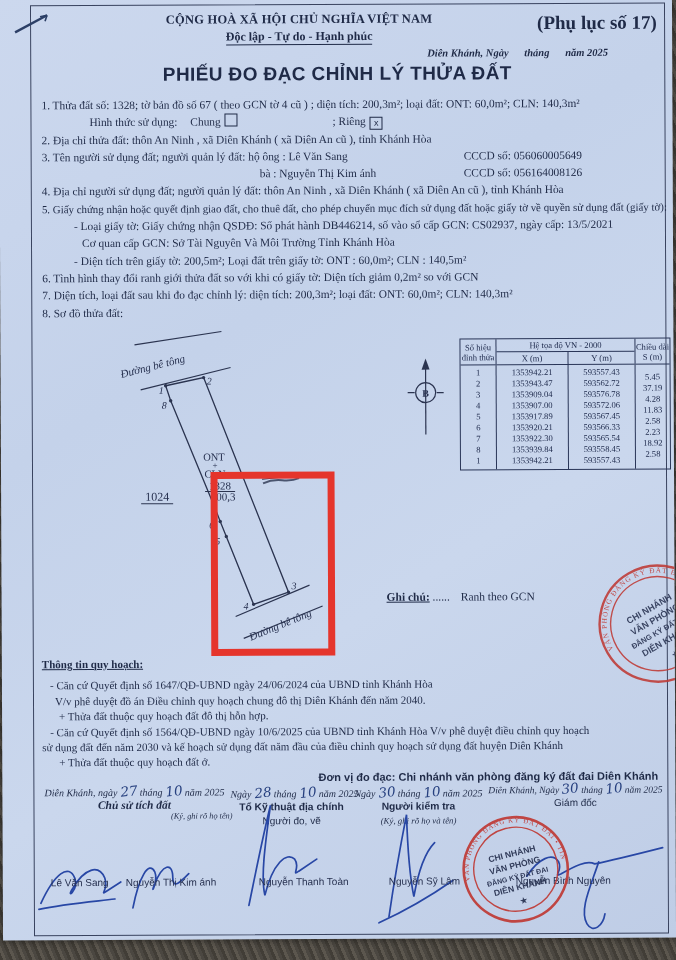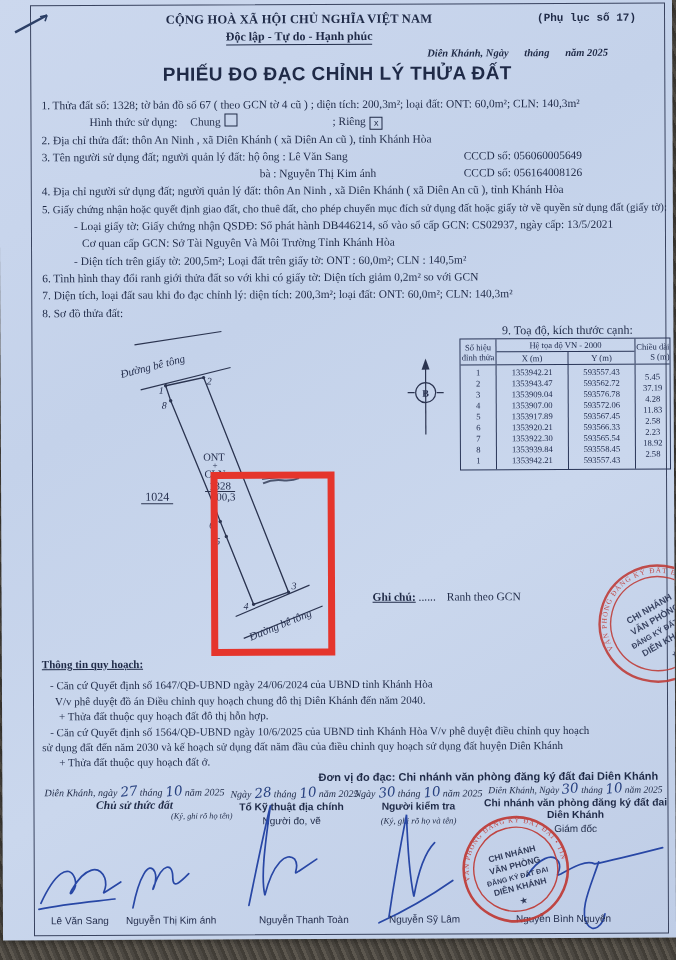--- a/index.html
+++ b/index.html
@@ -16,21 +16,21 @@
     overflow:hidden;
     box-shadow:0 0 8px rgba(0,0,0,.5);
     color:#1f2a47;
   }
   .frame{position:absolute;left:31px;top:7px;width:633px;height:929px;border:1.6px solid #39435f;}
   .abs{position:absolute;}
   
   .nat-title{left:90px;top:15px;width:420px;text-align:center;font-weight:bold;font-size:12.5px;letter-spacing:.2px;}
   .motto{left:90px;top:32px;width:420px;text-align:center;font-weight:bold;font-size:12px;}
   .motto span{border-bottom:1.2px solid #1f2a47;padding-bottom:1px;}
-  .appendix{left:538px;top:16px;font-size:11px;font-weight:bold;font-family:Liberation Mono, monospace;}
+  .appendix{left:538px;top:16px;font-size:19px;font-weight:bold;font-family:Liberation Serif, serif;}
   .place-date{left:428px;top:51px;width:236px;font-style:italic;font-weight:bold;font-size:10.5px;white-space:pre;}
   .doc-title{left:0;top:66px;width:676px;text-align:center;font-family:"Liberation Sans",sans-serif;font-weight:bold;font-size:19px;letter-spacing:.4px;}
   
   .sections{left:42px;top:99px;width:600px;font-size:11.4px;line-height:17.3px;}
   .sections .ln{white-space:nowrap;}
   .ind48{padding-left:48px;}
   .ind32{padding-left:32px;}
   .ind40{padding-left:40px;}
   .rel{position:relative;}
   .cccd{position:absolute;left:422px;top:0;}
@@ -39,27 +39,27 @@
   
   .sketch-wrap{left:0;top:326px;width:676px;height:334px;}
   .sketch-svg{position:absolute;left:0;top:0;width:676px;height:334px;}
   .coord-title{position:absolute;left:462px;top:1px;width:210px;font-size:12px;text-align:center;}
   .coord-table{position:absolute;left:459px;top:16px;width:209px;border:1.5px solid #2a3658;font-size:8.6px;color:#202c4e;}
   .ct-head{display:grid;grid-template-columns:36px 72px 66px 1fr;grid-template-areas:"v sys sys len" "v x y len";border-bottom:1.2px solid #2a3658;text-align:center;}
   .ct-v{grid-area:v;border-right:1.2px solid #2a3658;padding:1px 0;display:flex;flex-direction:column;justify-content:center;}
   .ct-sys{grid-area:sys;border-bottom:1.2px solid #2a3658;padding:1px 0;}
   .ct-x{grid-area:x;border-right:1.2px solid #2a3658;padding:1px 0;font-family:Liberation Serif, serif;}
   .ct-y{grid-area:y;padding:1px 0;}
-  .ct-len{grid-area:len;border-left:1.2px solid #2a3658;display:flex;flex-direction:column;justify-content:center;align-items:flex-end;}
+  .ct-len{grid-area:len;border-left:1.2px solid #2a3658;display:flex;flex-direction:column;justify-content:center;}
   .ct-body{display:grid;grid-template-columns:36px 72px 66px 1fr;}
   .ct-col{display:flex;flex-direction:column;align-items:center;line-height:11px;padding:2px 0 3px 0;}
   .bR{border-right:1.2px solid #2a3658;}
   .bL{border-left:1.2px solid #2a3658;text-align:center;}
   .ct-s{padding-top:7px;}
-  .ghi-chu{position:absolute;left:371px;top:268px;font-size:11.5px;}
+  .ghi-chu{position:absolute;left:385px;top:268px;font-size:11.5px;}
   .ghi-chu .lbl{font-weight:bold;text-decoration:underline;}
   
   .planning{left:40px;top:659px;width:610px;font-size:11px;line-height:15.4px;}
   .planning .head{font-weight:bold;text-decoration:underline;margin-bottom:6px;}
   .pl0{padding-left:8px;}.pl1{padding-left:13px;}.pl2{padding-left:17px;}.pl4{padding-left:0px;}
   
   .unit-line{left:300px;top:774px;width:372px;text-align:center;font-family:"Liberation Sans",sans-serif;font-weight:bold;font-size:11px;}
   .sig-col{text-align:center;}
   .col1{left:34px;top:789px;width:196px;}
   .col2{left:228px;top:791px;width:122px;}
@@ -68,21 +68,21 @@
   .dateline{font-style:italic;font-size:10px;white-space:nowrap;}
   .hand{font-family:"DejaVu Serif",serif;font-style:italic;color:#27407f;font-size:13.5px;display:inline-block;transform:rotate(-6deg);line-height:0;}
   .role1{font-weight:bold;font-style:italic;font-size:11.5px;margin-top:1px;}
   .notes{font-style:italic;font-size:8.3px;line-height:10.5px;margin-top:2px;}
   .hint{font-style:italic;font-size:8.3px;margin-top:1px;text-align:right;}
   .role-sans{font-family:"Liberation Sans",sans-serif;font-weight:bold;font-size:10.3px;margin-top:2px;line-height:12px;}
   .sub-sans{font-family:"Liberation Sans",sans-serif;font-size:10px;margin-top:2px;}
   .sub-italic{font-style:italic;font-size:8.8px;margin-top:3px;}
   .col4 .dateline{font-size:9.5px;}
   
-  .name{position:absolute;top:917px;font-family:"Liberation Sans",sans-serif;font-size:10px;color:#273150;}
+  .name{position:absolute;top:879px;font-family:"Liberation Sans",sans-serif;font-size:10px;color:#273150;}
   .n1{left:48px;}.n2{left:123px;}.n3{left:256px;}.n4{left:386px;}.n5{left:513px;}
   
   .sig-svg{position:absolute;left:0;top:780px;width:676px;height:180px;pointer-events:none;}
   .stamp-bottom{position:absolute;left:456px;top:816px;width:114px;height:114px;transform:rotate(-14deg);opacity:.92;}
   .stamp-right{position:absolute;left:590px;top:562px;width:132px;height:132px;transform:rotate(-30deg);opacity:.88;}
   .pen-mark{position:absolute;left:8px;top:8px;width:60px;height:36px;}
   svg text{fill:#273150;}
   .stamp-txt{fill:#bf3a35;}
 </style>
 </head>
@@ -178,21 +178,20 @@
         <path d="M425,362 l-4,11 l8,0 z" fill="#2b3450" stroke="none"></path>
         <circle cx="425" cy="396" r="10"></circle>
         <line x1="407" y1="396" x2="414" y2="396"></line>
           <line x1="436" y1="396" x2="443" y2="396"></line>
       </g>
       <text x="425" y="400" text-anchor="middle" font-size="10" font-weight="bold">B</text>
 
       <rect x="213" y="478" width="117" height="177" fill="none" stroke="#e5352c" stroke-width="7"></rect>
     </svg>
 
-    <div class="coord-title">9. Toạ độ, kích thước cạnh:</div>
     <div class="coord-table">
       <div class="ct-head">
         <div class="ct-v">
           <span>Số hiệu</span>
           <span>đỉnh thửa</span>
         </div>
         <div class="ct-sys">Hệ tọa độ VN - 2000</div>
         <div class="ct-x">X (m)</div>
         <div class="ct-y">Y (m)</div>
         <div class="ct-len">
@@ -265,21 +264,21 @@
   </div>
 
   <div class="abs unit-line">Đơn vị đo đạc: Chi nhánh văn phòng đăng ký đất đai Diên Khánh</div>
 
   <div class="abs sig-col col1">
     <div class="dateline">
       <span>Diên Khánh, ngày</span> <span class="hand">27</span>
       <span>tháng</span> <span class="hand">10</span>
       <span>năm 2025</span>
     </div>
-    <div class="role1">Chủ sử thức đất</div>
+    <div class="role1">Chủ sử tích đất</div>
     <div class="hint">(Ký, ghi rõ họ tên)</div>
   </div>
 
   <div class="abs sig-col col2">
     <div class="dateline">
       <span>Ngày</span> <span class="hand">28</span>
       <span>tháng</span> <span class="hand">10</span>
       <span>năm 2025</span>
     </div>
     <div class="role-sans">Tổ Kỹ thuật địa chính</div>
@@ -295,21 +294,20 @@
     <div class="role-sans">Người kiểm tra</div>
     <div class="sub-italic">(Ký, ghi rõ họ và tên)</div>
   </div>
 
   <div class="abs sig-col col4">
     <div class="dateline">
       <span>Diên Khánh, Ngày</span> <span class="hand">30</span>
       <span>tháng</span> <span class="hand">10</span>
       <span>năm 2025</span>
     </div>
-    <div class="role-sans">Chi nhánh văn phòng đăng ký đất đai Diên Khánh</div>
     <div class="sub-sans">Giám đốc</div>
   </div>
 
   <svg class="sig-svg" viewBox="0 0 676 180">
     <g fill="none" stroke="#2847a5" stroke-width="1.7" stroke-linecap="round">
       <path d="M38,125 C52,95 66,85 72,100 C76,112 62,122 70,110 C82,90 96,86 102,100 C106,112 96,118 104,113 L118,104"></path>
       <path d="M36,131 C60,126 85,124 112,121"></path>
       <path d="M130,130 C136,100 146,82 152,94 C156,104 146,120 152,106 C160,86 170,84 170,100 C170,112 178,104 186,96"></path>
       <path d="M246,128 C254,90 260,60 268,28 C262,70 258,100 262,118 C270,86 284,74 292,82 C298,90 288,100 296,94 L314,82"></path>
       <path d="M386,140 C392,100 398,68 404,38 C405,75 407,100 411,120 C416,92 424,74 432,66"></path>

